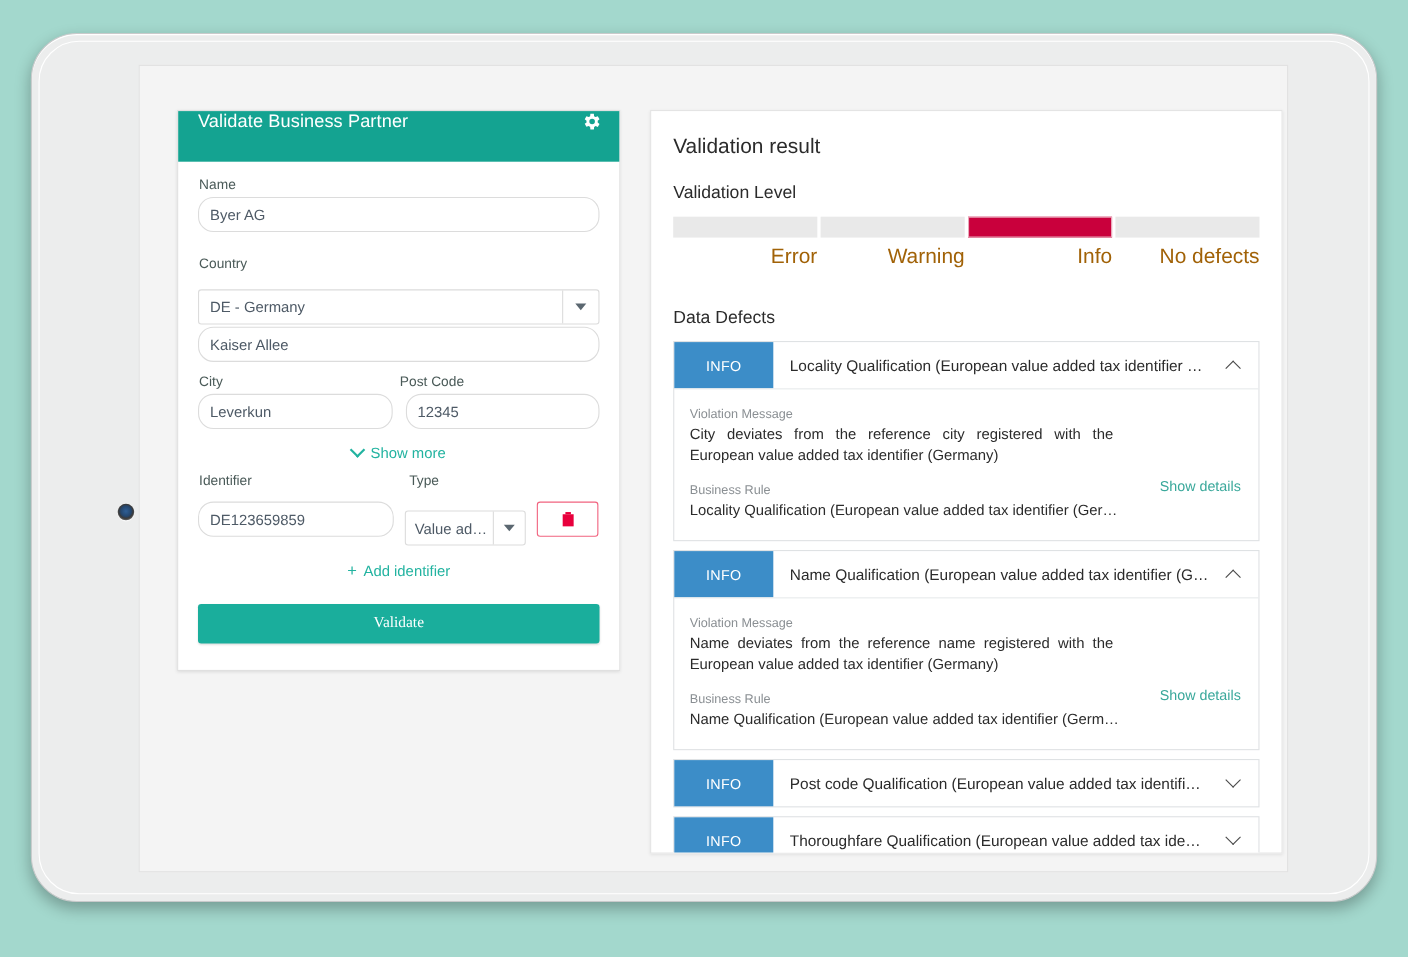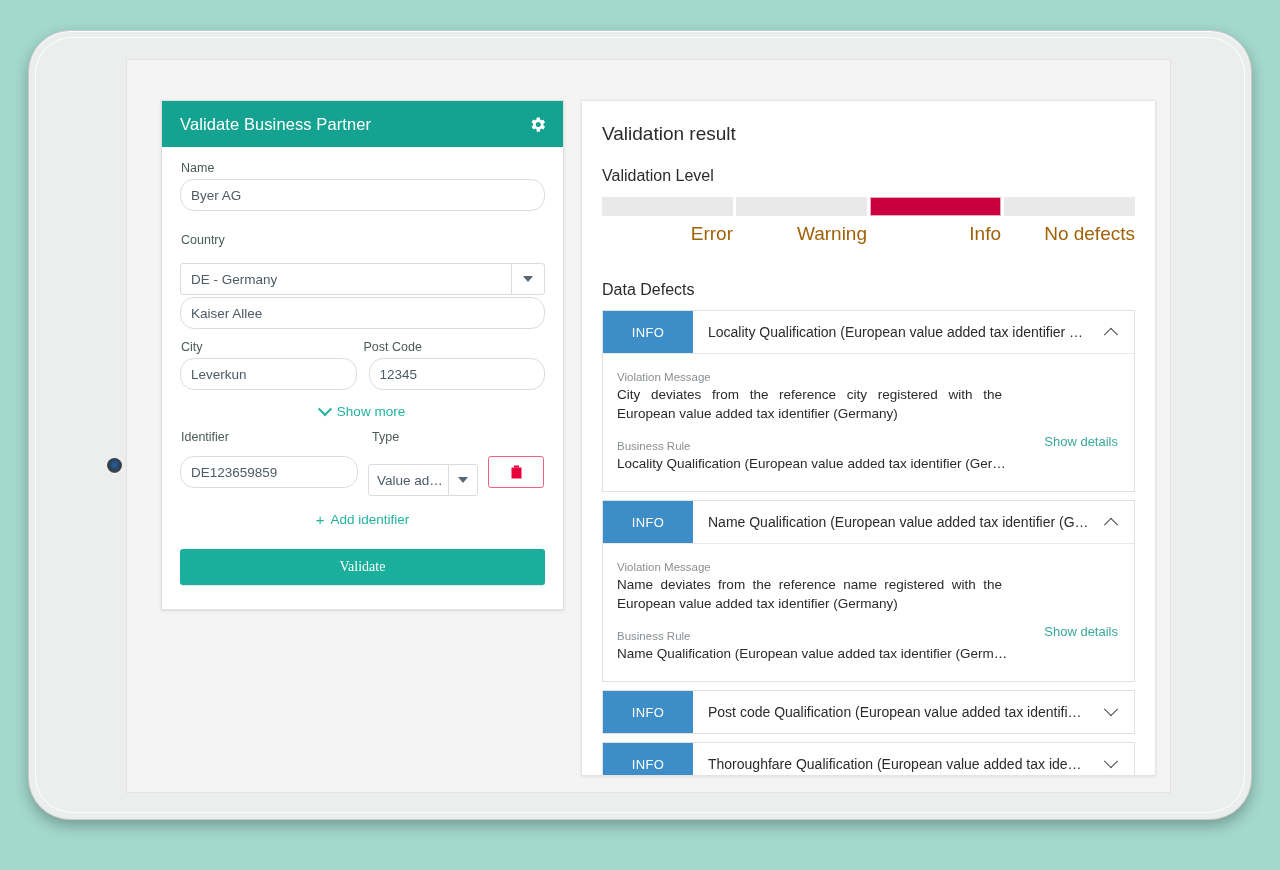--- a/index.html
+++ b/index.html
@@ -69,21 +69,20 @@
     width: 403px;
     background: #ffffff;
     border: 1px solid #e0e0e0;
     box-shadow: 0 1px 3px rgba(0,0,0,0.10);
     box-sizing: border-box;
   }
   .form-header {
     height: 46px;
     background: #14a391;
     display: flex;
-    align-items: center;
     justify-content: space-between;
     padding: 0 16px 0 18px;
     box-sizing: border-box;
   }
   .form-title {
     color: #ffffff;
     font-size: 16.5px;
     letter-spacing: .1px;
   }
   .gear-icon svg { display: block; }
@@ -226,21 +225,21 @@
     display: flex;
     align-items: center;
     justify-content: center;
     box-shadow: 0 1px 2px rgba(0,0,0,0.12);
     font-family: Liberation Serif, serif;
   }
 
   
   .result-card {
     position: absolute;
-    left: 454px;
+    left: 464px;
     top: 40px;
     width: 575px;
     height: 676px;
     background: #ffffff;
     border: 1px solid #e4e4e4;
     box-shadow: 0 1px 3px rgba(0,0,0,0.08);
     box-sizing: border-box;
     padding: 22px 20px 0 20px;
     overflow: hidden;
   }

